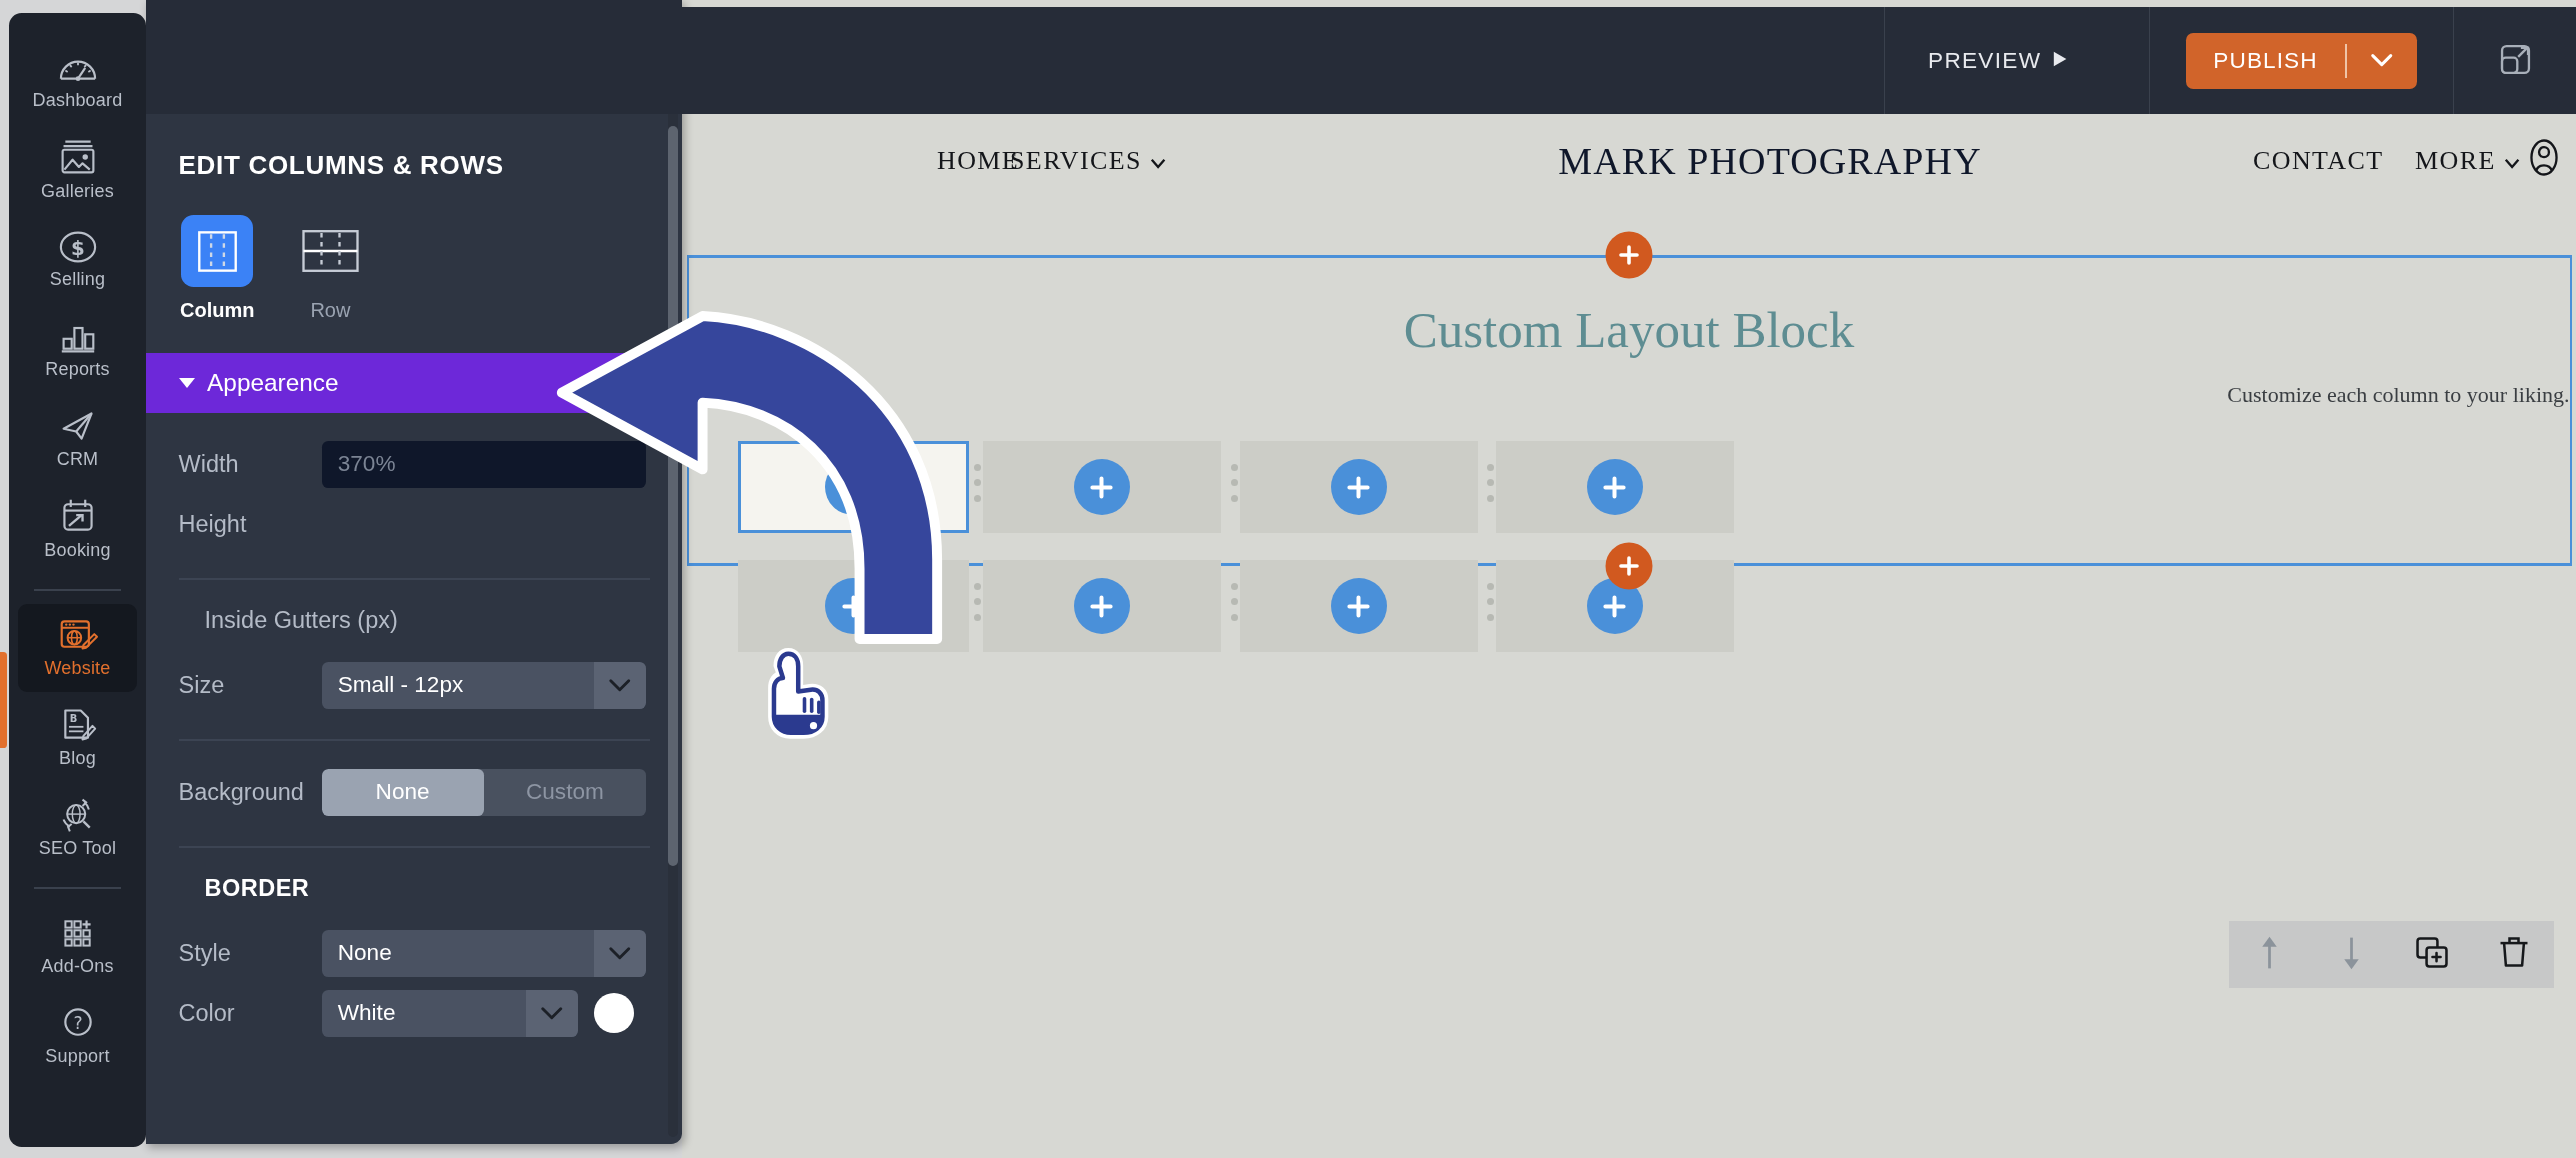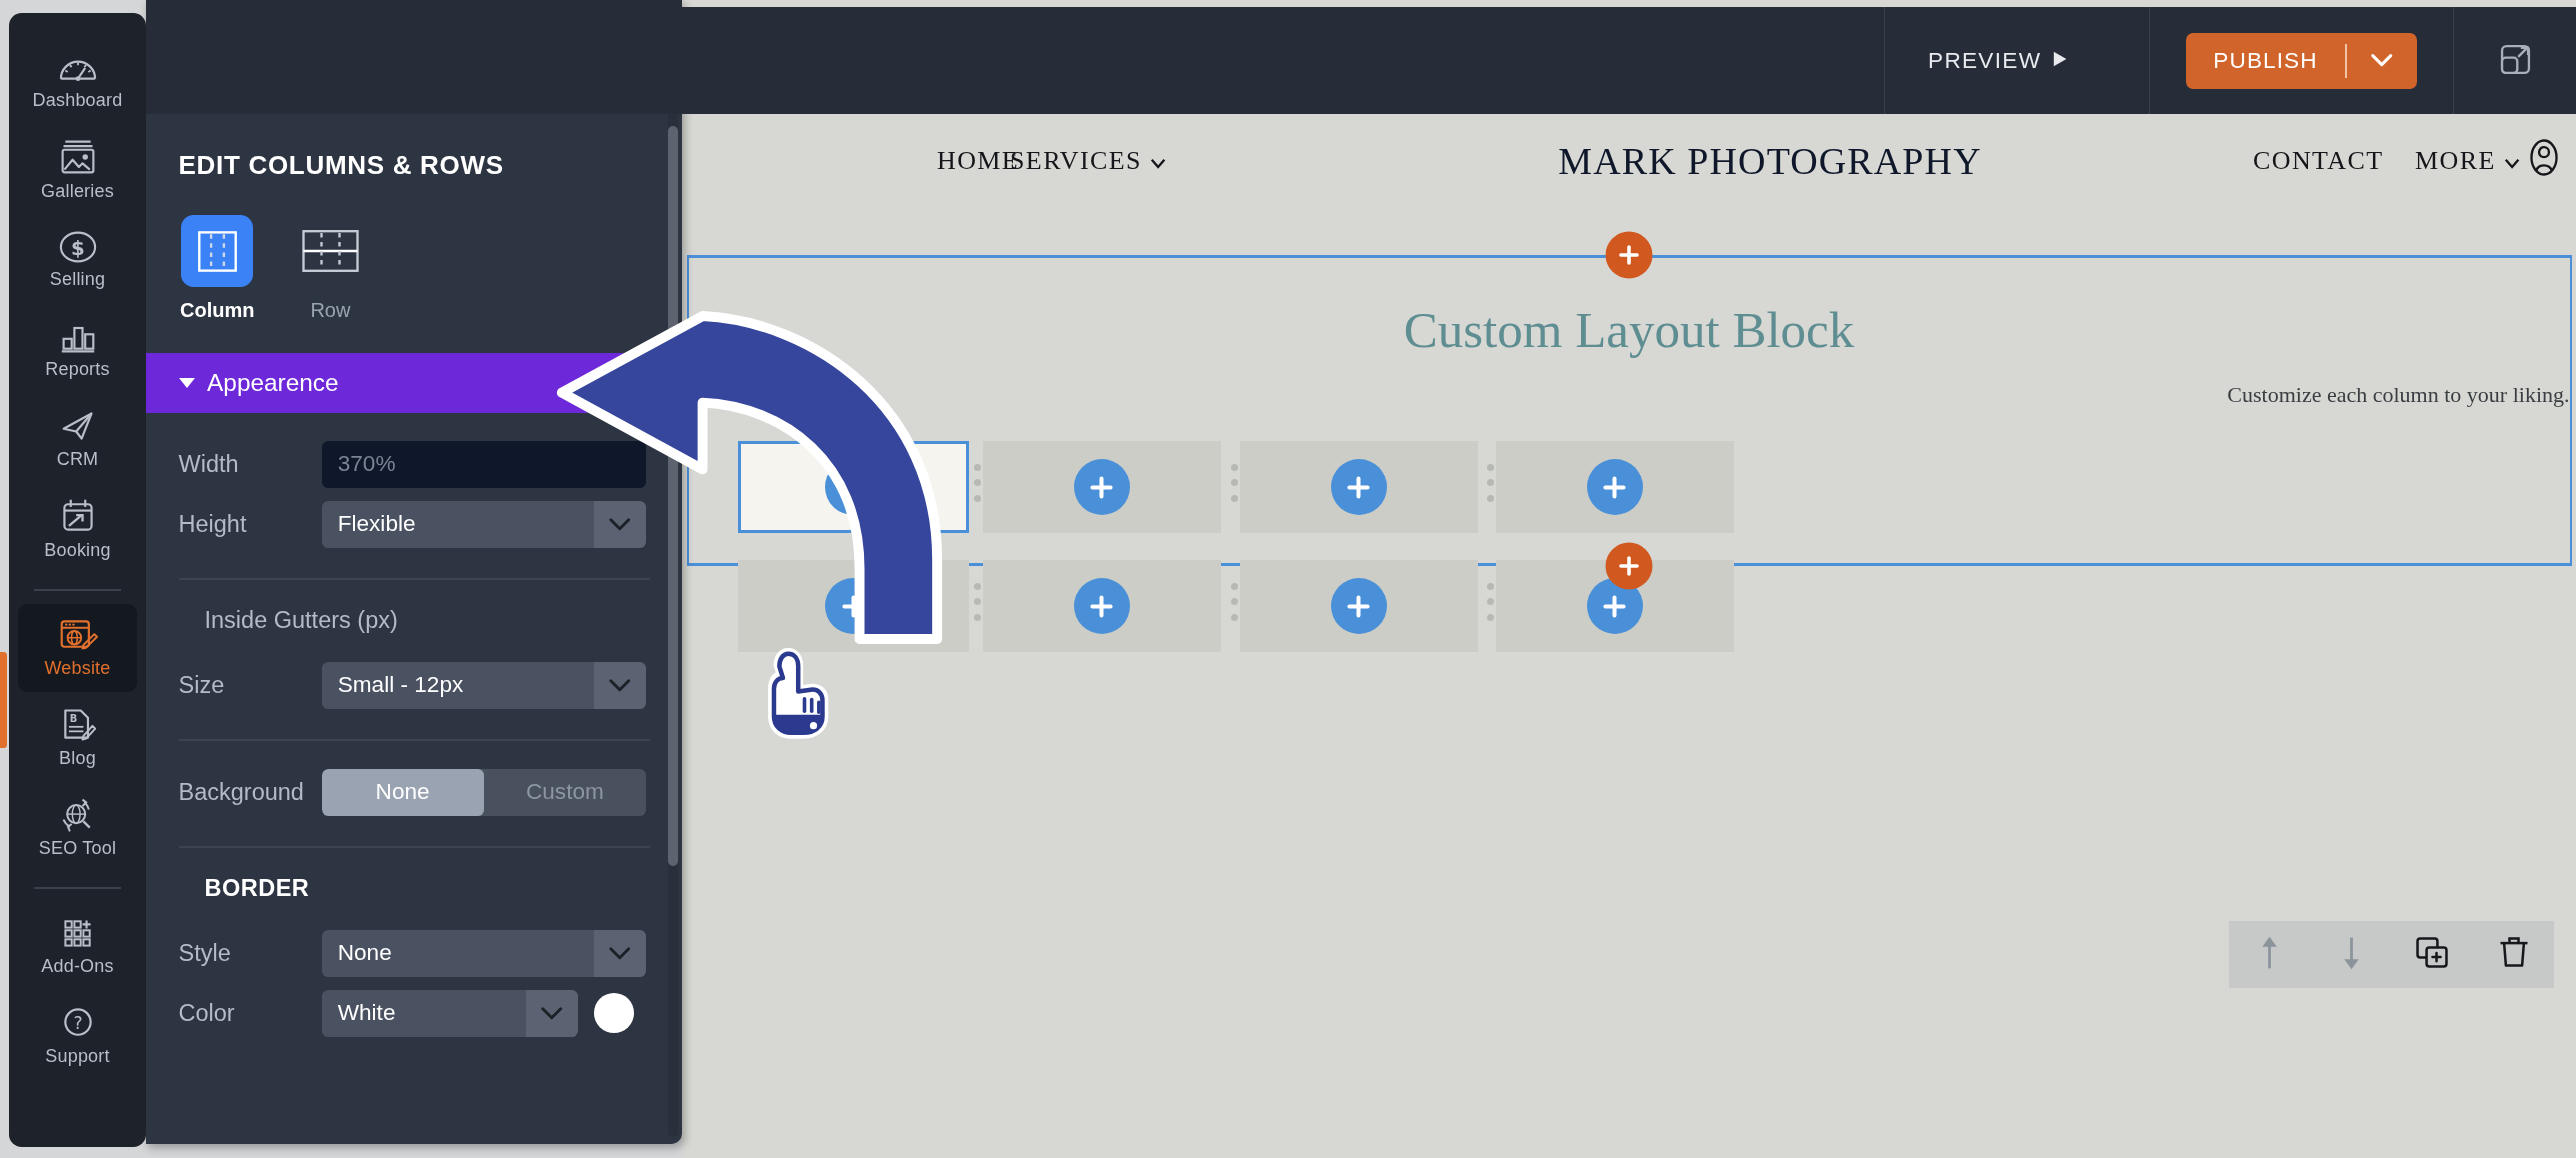--- a/index.html
+++ b/index.html
@@ -637,28 +637,20 @@
 
       <div class="row gap-top">
         <div class="lab">Width</div>
         <div class="field ghost">
           <span class="val">370%</span>
         </div>
       </div>
 
       <div class="row">
         <div class="lab">Height</div>
-        <div class="field">
-          <span class="val">Flexible</span>
-          <span class="caret">
-            <svg width="23.5" height="14.4" viewBox="0 0 26 16">
-                <polyline points="3,3 13,13 23,3" fill="none" stroke="#1c2027" stroke-width="3.2" stroke-linecap="round" stroke-linejoin="round"></polyline>
-              </svg>
-          </span>
-        </div>
       </div>
 
       <div class="hr"></div>
 
       <div class="subhead">Inside Gutters (px)</div>
 
       <div class="row gap-top">
         <div class="lab">Size</div>
         <div class="field">
           <span class="val">Small - 12px</span>

